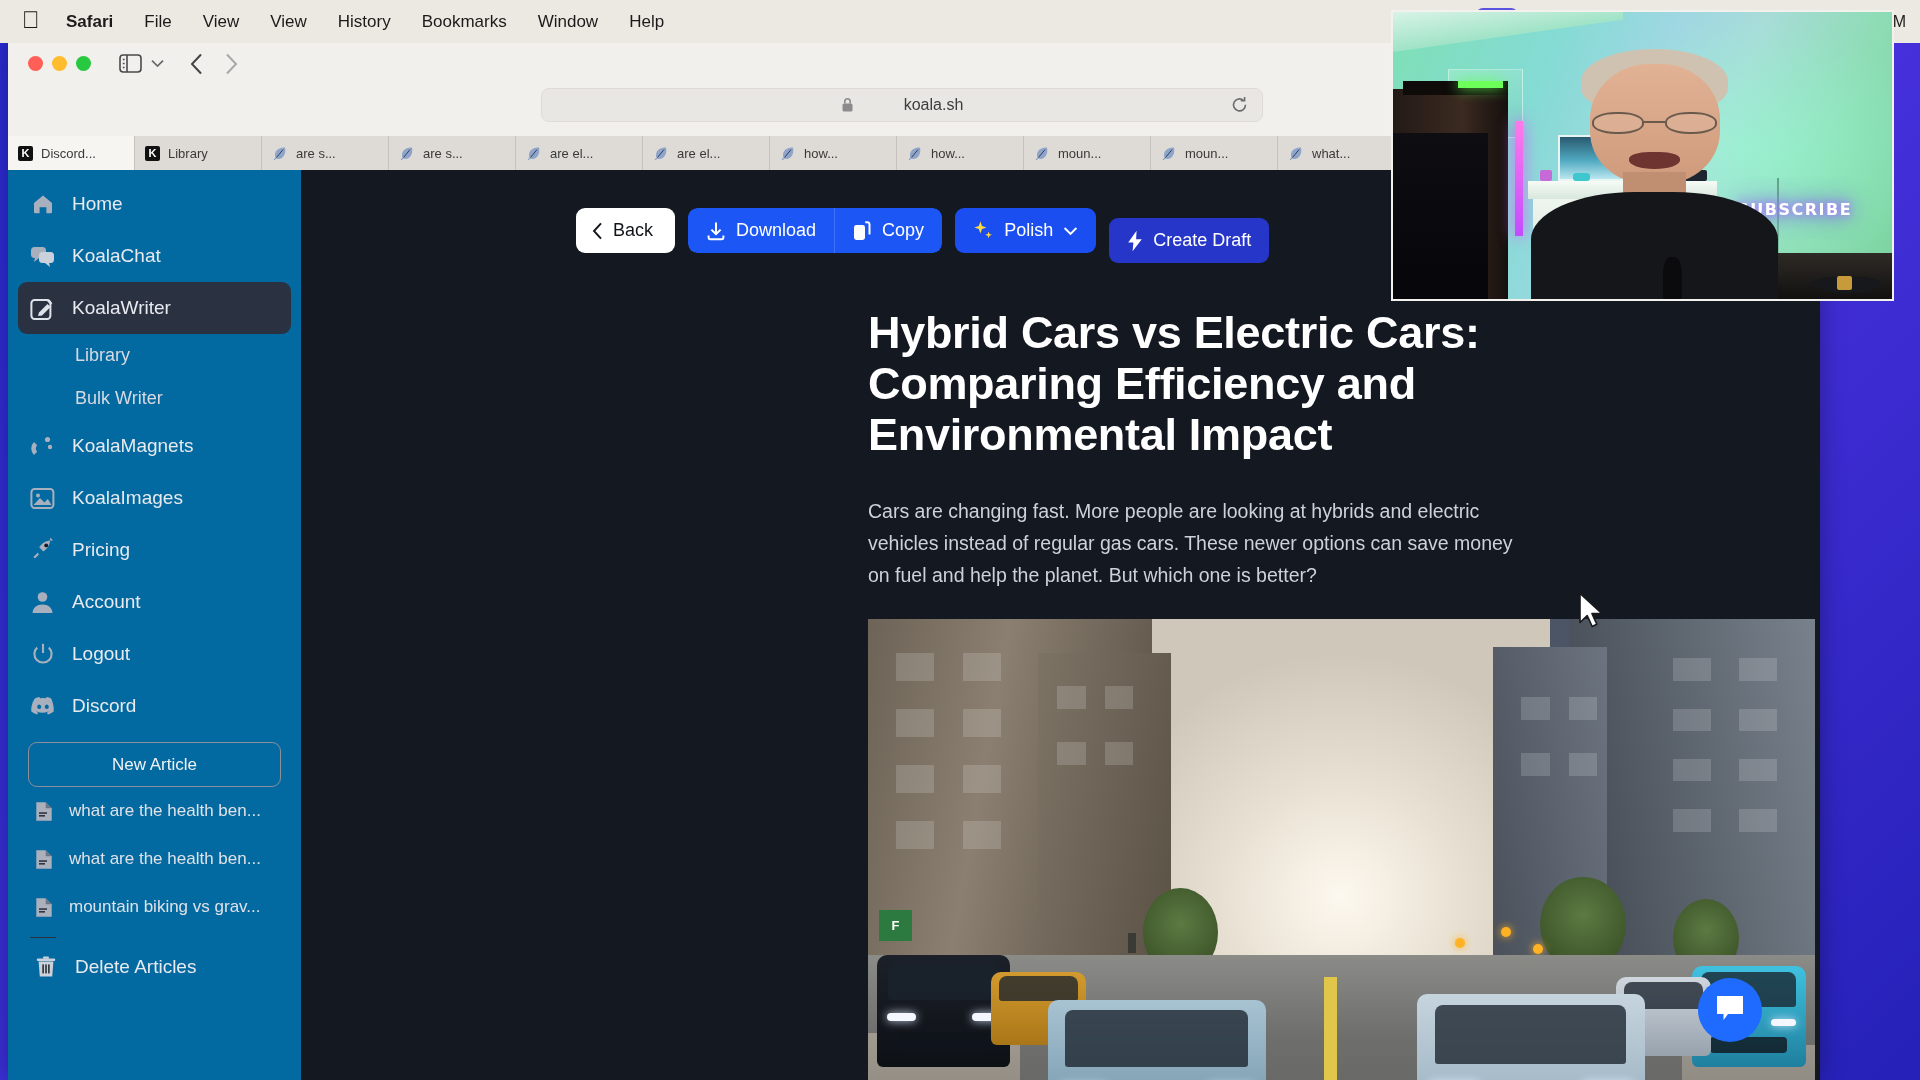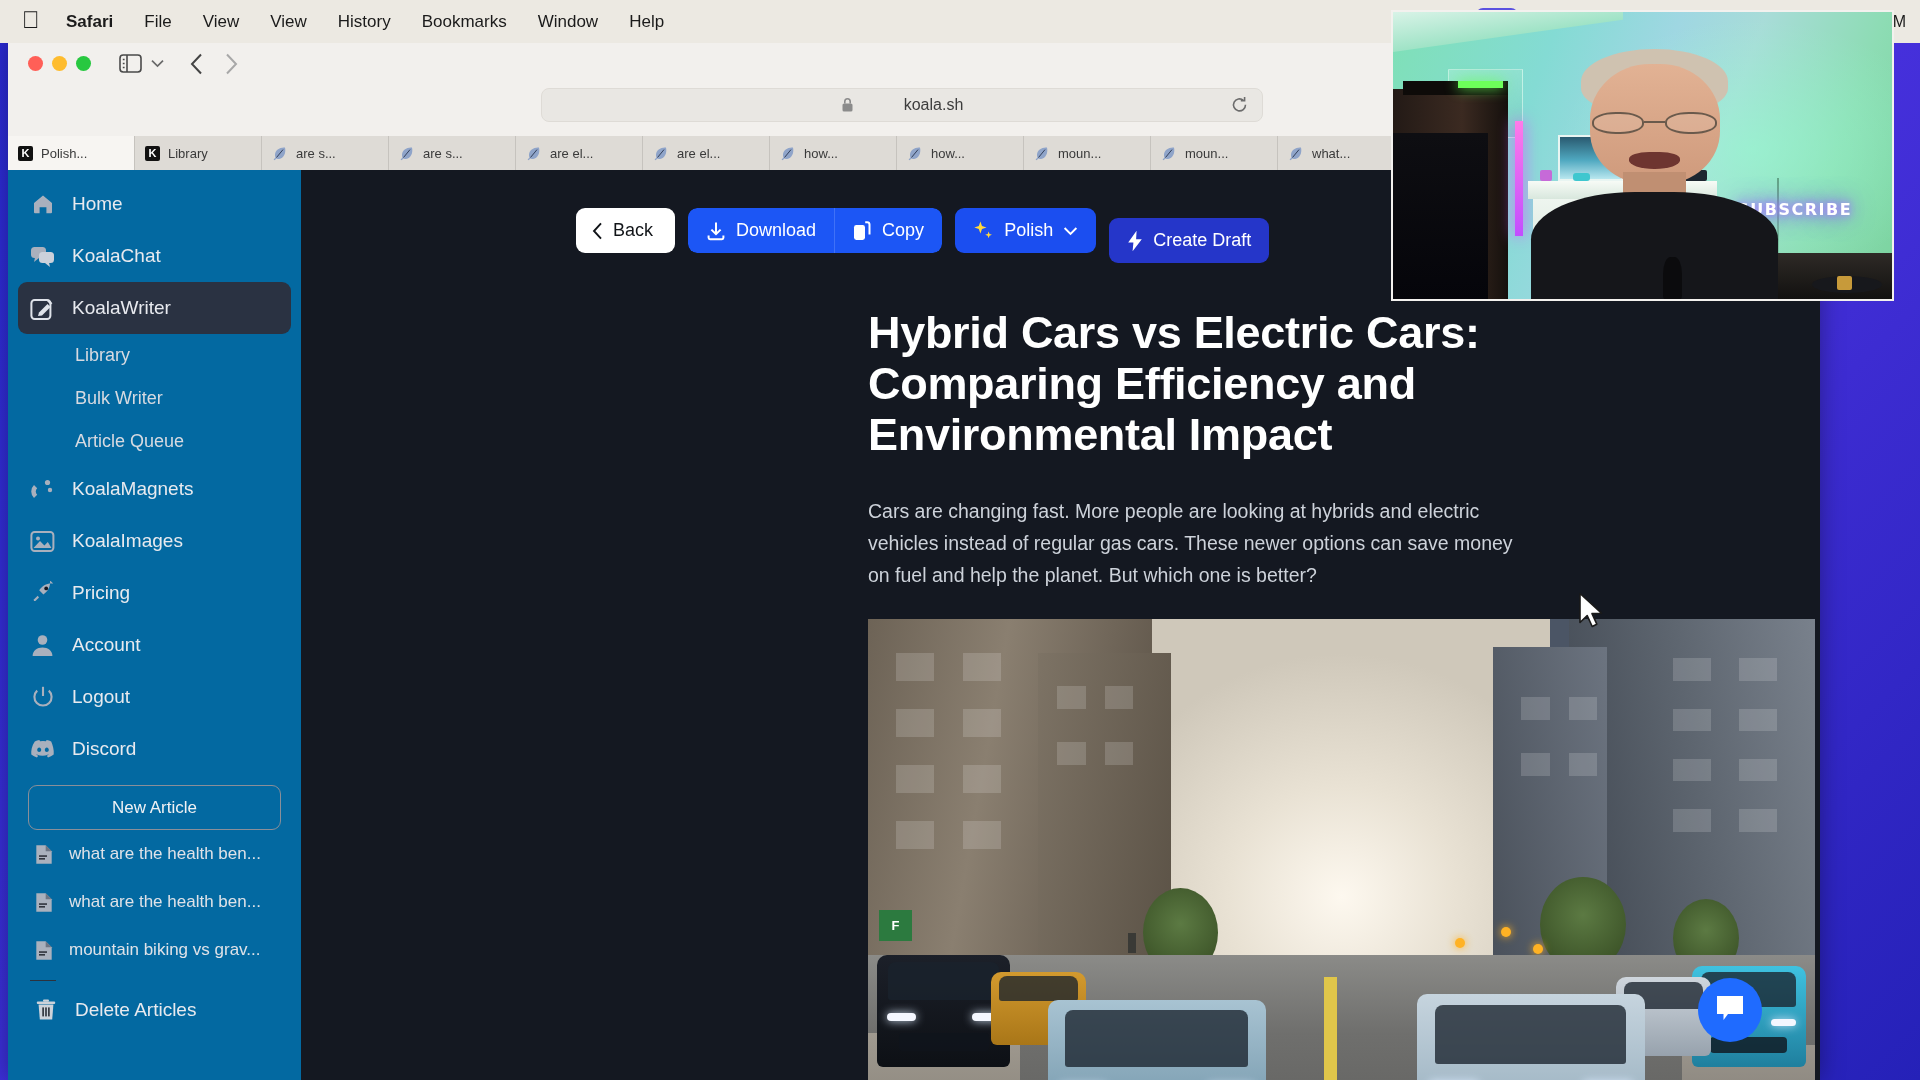--- a/index.html
+++ b/index.html
@@ -410,21 +410,21 @@
               <path d="M14.5 8.8A6 6 0 1 1 12.4 4.3" fill="none" stroke="#6c6c6c" stroke-width="1.6"></path>
               <path d="M13.6 1v3.8h-3.8" fill="none" stroke="#6c6c6c" stroke-width="1.6"></path>
             </svg>
         </span>
       </div>
     </div>
 
     <div class="tabstrip">
       <div class="tab active">
         <div class="tab-fav-k">K</div>
-        <div class="tab-label">Polish...</div>
+        <div class="tab-label">Discord...</div>
       </div>
       <div class="tab">
         <div class="tab-fav-k">K</div>
         <div class="tab-label">Library</div>
       </div>
       <div class="tab">
         <div class="tab-fav-feather">
             <svg width="15" height="15" viewBox="0 0 15 15">
               <path d="M13 1.6C8 1 3.2 4.2 3 8.8c-.1 1.6.5 2.6.5 2.6L1.6 13.4l.9.9 2-1.9s1 .6 2.6.5C11.7 12.7 14.3 7 13 1.6z" fill="#8fa4c9"></path>
               <path d="M11 3.6 4.5 11.5" stroke="#33405a" stroke-width="1"></path>
@@ -540,23 +540,20 @@
               </svg>
           </span>
           <span>KoalaWriter</span>
         </div>
 
         <div class="side-sub">
           <span>Library</span>
         </div>
         <div class="side-sub">
           <span>Bulk Writer</span>
-        </div>
-        <div class="side-sub">
-          <span>Article Queue</span>
         </div>
 
         <div class="side-item">
           <span class="side-icon">
             <svg width="25" height="25" viewBox="0 0 25 25">
                 <path d="M4 21a9 9 0 0 1 0-13l3.2 3.2a4.5 4.5 0 0 0 0 6.6z" fill="#a9b0bd"></path>
                 <circle cx="17.5" cy="5.5" r="2.6" fill="#a9b0bd"></circle>
                 <circle cx="20" cy="13" r="2.2" fill="#a9b0bd"></circle>
               </svg>
           </span>

